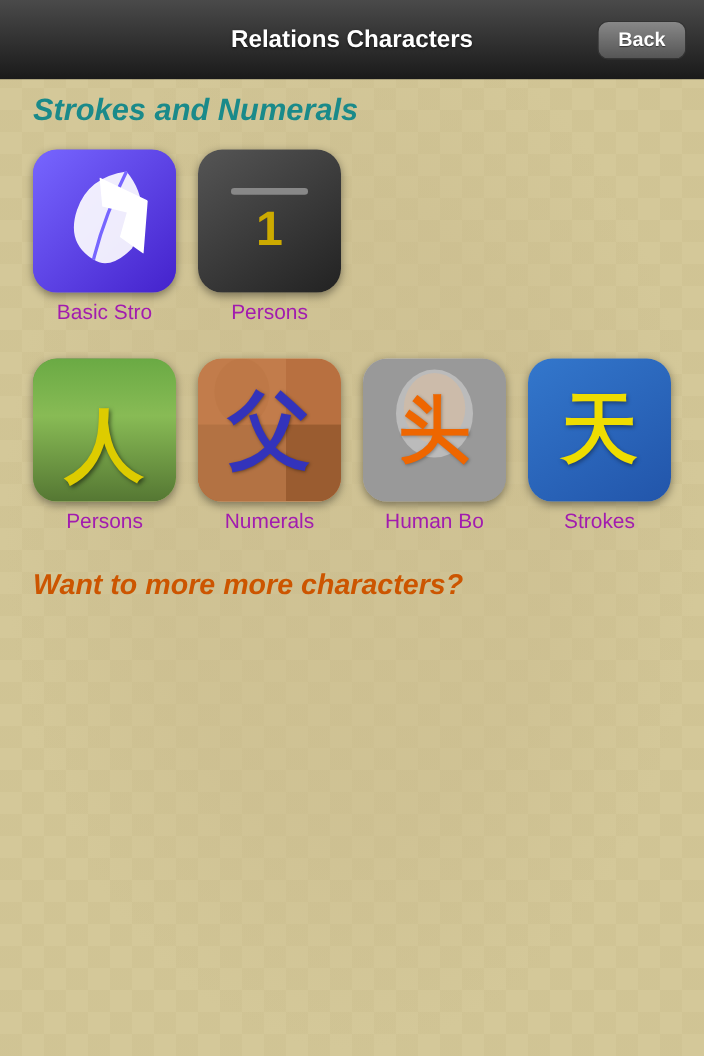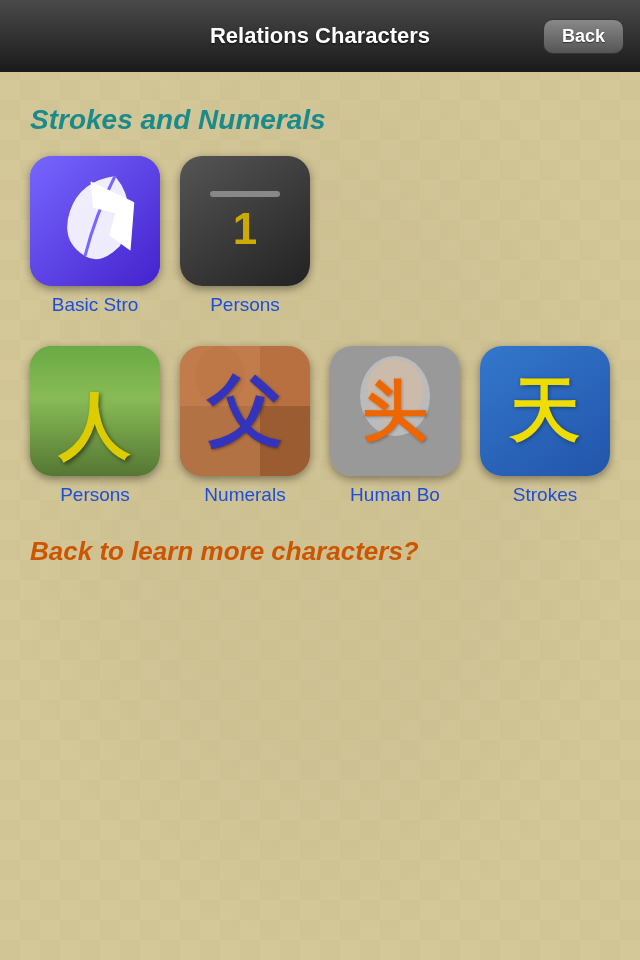--- a/index.html
+++ b/index.html
@@ -56,21 +56,21 @@
       transform: translateX(-50%);
       color: white;
       font-size: 22px;
       font-weight: bold;
       text-shadow: 0 1px 2px rgba(0,0,0,0.7);
       white-space: nowrap;
     }
 
     
     .content {
-      padding: 32px 30px;
+      padding: 12px 30px;
     }
 
     .section-title {
       font-size: 28px;
       font-weight: bold;
       font-style: italic;
       color: #1a8a8a;
       margin-bottom: 20px;
     }
 
@@ -93,21 +93,21 @@
       width: 130px;
       height: 130px;
       border-radius: 22px;
       overflow: hidden;
       margin-bottom: 8px;
       box-shadow: 0 3px 8px rgba(0,0,0,0.4);
     }
 
     .item-label {
       font-size: 19px;
-      color: #1d4ed8;
+      color: #a21caf;
       text-align: center;
     }
 
     
     .icon-strokes {
       background: linear-gradient(145deg, #6655ee 0%, #4433cc 100%);
       display: flex;
       align-items: center;
       justify-content: center;
       position: relative;
@@ -333,15 +333,15 @@
 
     <div class="item-cell">
       <div class="item-icon icon-nature">
         <div class="nature-char">天</div>
       </div>
       <span class="item-label">Strokes</span>
     </div>
 
   </div>
 
-  <div class="promo-text">Back to learn more characters?</div>
+  <div class="promo-text">Want to more more characters?</div>
 
 </div>
 
 </body></html>

